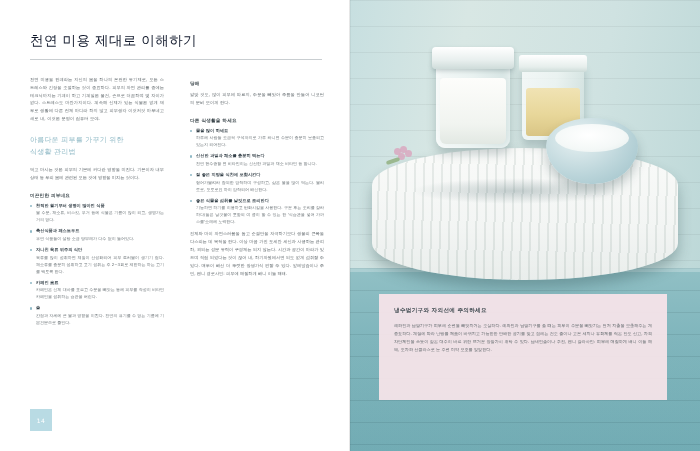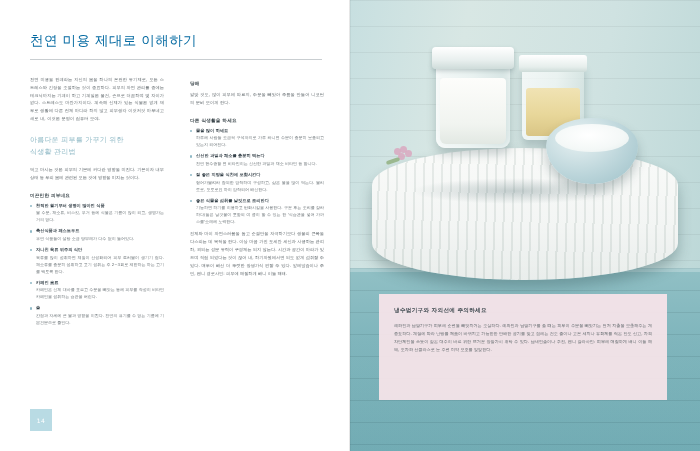--- a/index.html
+++ b/index.html
@@ -23,21 +23,21 @@
   .page-left {
     position: relative;
     width: 350px;
     height: 451px;
     background: #ffffff;
     box-sizing: border-box;
     padding: 26px 26px 0 30px;
   }
   .page-title {
     font-size: 13.5px;
-    color: #0369a1;
+    color: #0f172a;
     letter-spacing: 0.4px;
     font-weight: 400;
     margin: 6px 0 0 0;
   }
   .title-rule {
     margin-top: 9px;
     border-top: 1px solid #c9ced1;
     width: 292px;
   }
   .cols {

